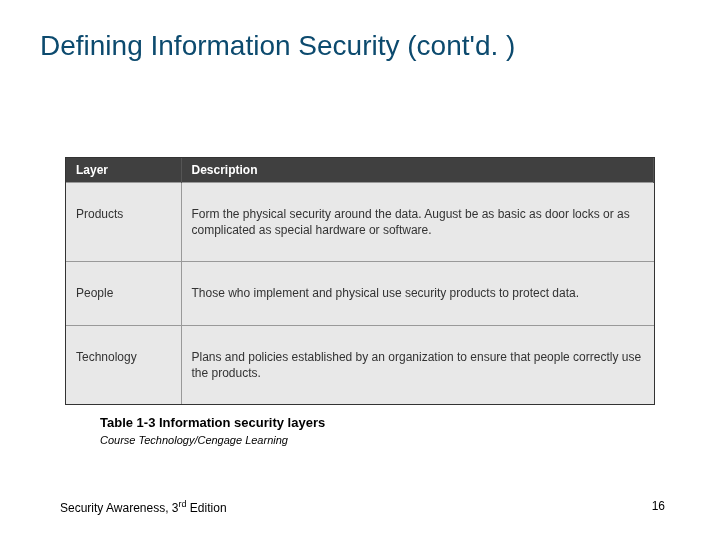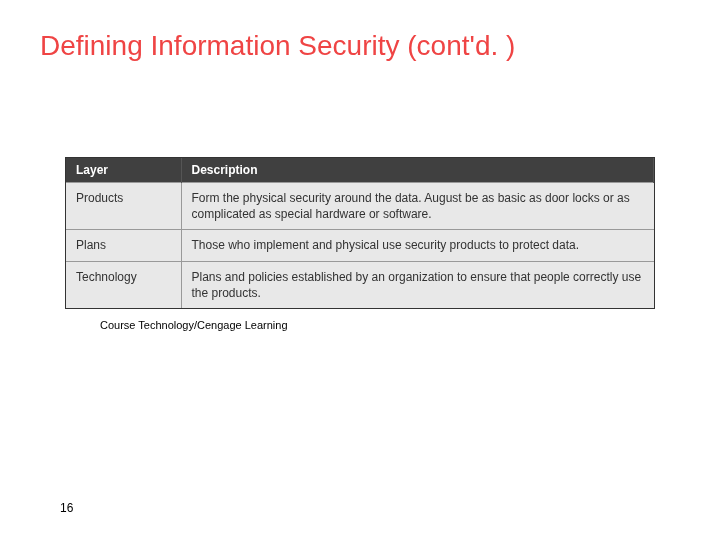--- a/index.html
+++ b/index.html
@@ -10,21 +10,21 @@
     body {
       width: 720px;
       height: 540px;
       background: #fff;
       font-family: Arial, Helvetica, sans-serif;
       position: relative;
     }
     .slide-title {
       font-size: 28px;
       font-weight: normal;
-      color: #ef4444;
+      color: #0c4a6e;
       padding: 30px 0 0 40px;
       font-family: Arial, sans-serif;
     }
     .table-container {
       margin: 95px 65px 0 65px;
       border: 1px solid #333;
     }
     .info-table {
       width: 100%;
       border-collapse: collapse;
@@ -37,21 +37,21 @@
       font-weight: bold;
       text-align: left;
       padding: 5px 10px;
       font-size: 12px;
       border-right: 1px solid #555;
     }
     .info-table th:first-child {
       width: 115px;
     }
     .info-table td {
-      padding: 7px 10px;
+      padding: 23px 10px;
       font-size: 12px;
       color: #333;
       vertical-align: top;
       border-top: 1px solid #999;
       background: #e8e8e8;
       line-height: 1.35;
     }
     .info-table td:first-child {
       border-right: 1px solid #999;
     }
@@ -59,20 +59,21 @@
       margin: 10px 0 0 100px;
     }
     .table-caption {
       font-size: 13px;
       font-weight: bold;
       color: #000;
       margin-bottom: 4px;
     }
     .table-source {
       font-size: 11px;
+      font-style: italic;
       color: #000;
     }
     .footer {
       position: absolute;
       bottom: 25px;
       left: 0;
       width: 100%;
       padding: 0 55px 0 60px;
       display: flex;
       justify-content: space-between;
@@ -95,30 +96,34 @@
         <th>Layer</th>
         <th>Description</th>
       </tr>
     </thead>
     <tbody>
       <tr>
         <td>Products</td>
         <td>Form the physical security around the data. August be as basic as door locks or as complicated as special hardware or software.</td>
       </tr>
       <tr>
-        <td>Plans</td>
+        <td>People</td>
         <td>Those who implement and physical use security products to protect data.</td>
       </tr>
       <tr>
         <td>Technology</td>
         <td>Plans and policies established by an organization to ensure that people correctly use the products.</td>
       </tr>
     </tbody>
   </table>
 </div>
 
 <div class="caption-block">
+  <div class="table-caption">Table 1-3 Information security layers</div>
   <div class="table-source">Course Technology/Cengage Learning</div>
 </div>
 
 <div class="footer">
+  <div>
+    <span>Security Awareness, 3</span><sup>rd</sup><span> Edition</span>
+  </div>
   <div>16</div>
 </div>
 
 </body></html>

